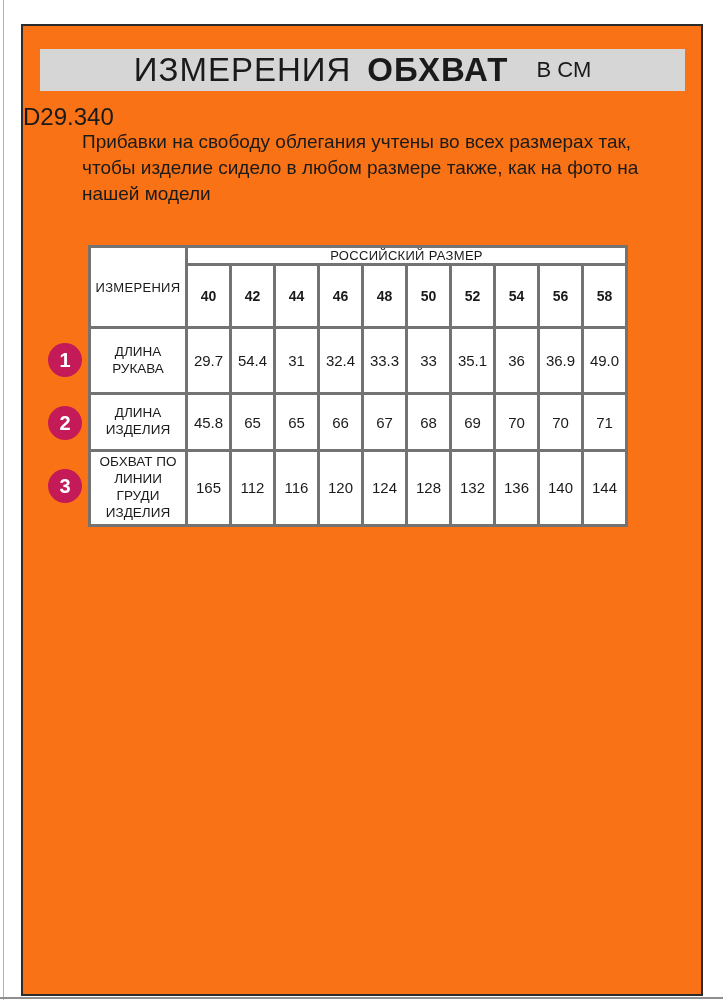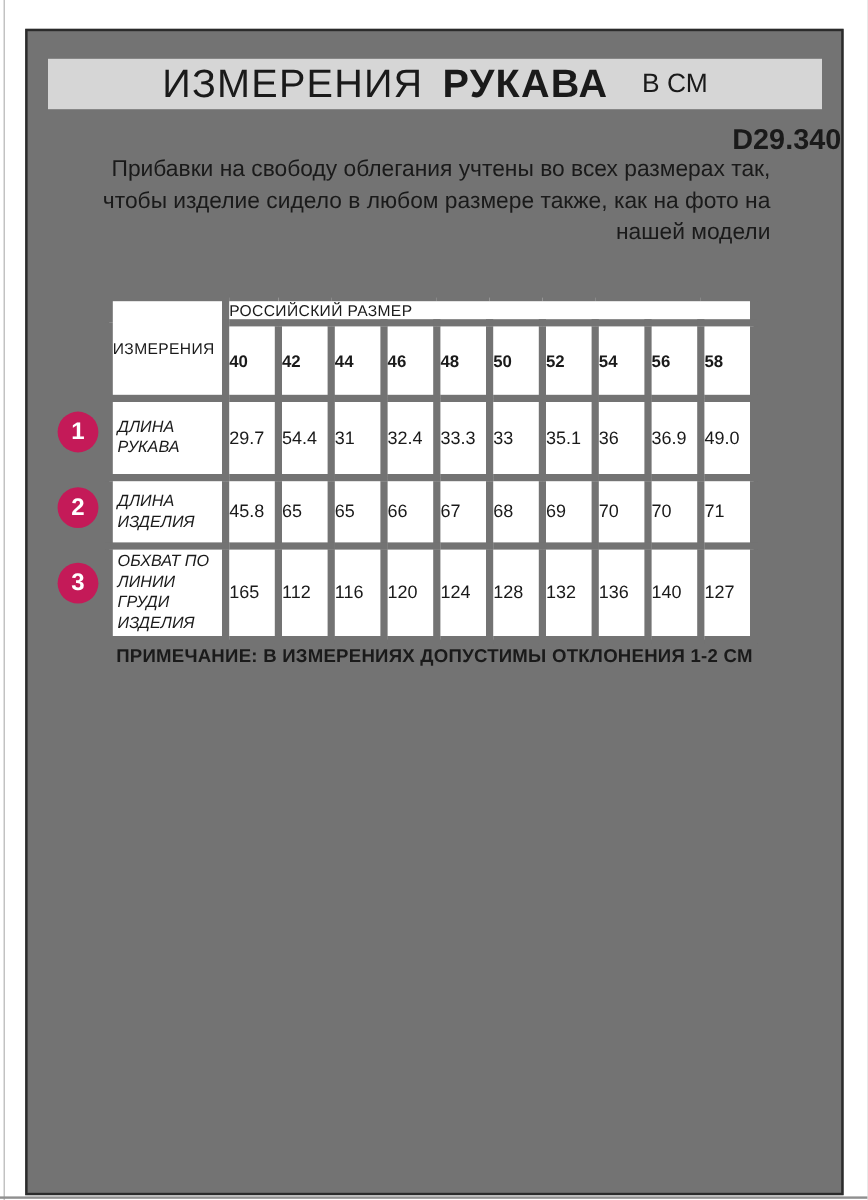--- a/index.html
+++ b/index.html
@@ -16,61 +16,61 @@
     background: #b3b3b3;
   }
   .page-edge-bottom {
     position: absolute; left: 0; top: 997px; width: 723px; height: 2px;
     background: #8f8f8f;
   }
   .frame {
     position: absolute; left: 21px; top: 24px;
     width: 682px; height: 972px;
     border: 2px solid #2b2b2b;
-    background: #737373;
+    background: #f97316;
   }
   .title-band {
     position: absolute; left: 17px; top: 23px;
     width: 645px; height: 42px;
     background: #d6d6d6;
     display: flex; align-items: center; justify-content: center;
     white-space: nowrap;
   }
   .title-main { font-size: 33px; font-weight: 400; letter-spacing: 1px; }
   .title-bold { font-size: 33px; font-weight: 700; margin-left: 16px; letter-spacing: 1px; }
   .title-units { font-size: 22px; font-weight: 400; margin-left: 28px; }
   .model-code {
     position: absolute; left: 0; top: 77px; width: 100%;
-    text-align: right; font-size: 24px; font-weight: 700;
+    text-align: left; font-size: 24px; font-weight: 400;
   }
   .description {
     position: absolute; left: 50%; top: 103px; transform: translateX(-50%);
-    width: 560px; text-align: right;
+    width: 560px; text-align: left;
     font-size: 19px; line-height: 1.36; font-weight: 400;
   }
   .size-table {
     position: absolute; left: 65px; top: 219px;
     border-collapse: collapse;
     table-layout: fixed;
   }
   .size-table th, .size-table td {
-    border: 6px solid #737373;
-    text-align: left; vertical-align: middle;
+    border: 3px solid #737373;
+    text-align: center; vertical-align: middle;
     background: #ffffff;
     font-weight: 400;
   }
   .col-measure { width: 97px; }
   .col-size { width: 44px; }
   .row-band th { height: 18px; font-size: 13px; font-weight: 400; letter-spacing: 0.3px; }
   .row-sizes th { height: 63px; font-size: 14px; font-weight: 700; }
   .corner-cell { font-size: 14px; font-weight: 400; }
   .row-data-1 td { height: 66px; }
   .row-data-2 td { height: 57px; }
   .row-data-3 td { height: 68px; margin-top: 12px; }
-  .label-cell { font-size: 13.5px; line-height: 1.25; padding: 2px 4px; font-style: italic; }
+  .label-cell { font-size: 13.5px; line-height: 1.25; padding: 2px 4px; }
   .value-cell { font-size: 15px; }
   .badge {
     position: absolute; left: 25px; width: 34px; height: 34px;
     border-radius: 50%;
     display: flex; align-items: center; justify-content: center;
     color: #ffffff; font-size: 20px; font-weight: 700;
   }
   .badge-1 { top: 317px; }
   .badge-2 { top: 380px; }
   .badge-3 { top: 443px; }
@@ -83,21 +83,21 @@
 </head>
 <body>
 
 <div class="page-edge-left"></div>
 <div class="page-edge-bottom"></div>
 
 <div class="frame">
 
   <div class="title-band" style="background: rgb(214, 214, 214);">
     <span class="title-main">ИЗМЕРЕНИЯ</span>
-    <span class="title-bold">РУКАВА</span>
+    <span class="title-bold">ОБХВАТ</span>
     <span class="title-units">В СМ</span>
   </div>
 
   <div class="model-code">D29.340</div>
 
   <div class="description">Прибавки на свободу облегания учтены во всех размерах так, чтобы изделие сидело в любом размере также, как на фото на нашей модели</div>
 
   <table class="size-table">
     <colgroup>
       <col class="col-measure">
@@ -159,24 +159,23 @@
         <td class="label-cell">ОБХВАТ ПО ЛИНИИ ГРУДИ ИЗДЕЛИЯ</td>
         <td class="value-cell">165</td>
         <td class="value-cell">112</td>
         <td class="value-cell">116</td>
         <td class="value-cell">120</td>
         <td class="value-cell">124</td>
         <td class="value-cell">128</td>
         <td class="value-cell">132</td>
         <td class="value-cell">136</td>
         <td class="value-cell">140</td>
-        <td class="value-cell">127</td>
+        <td class="value-cell">144</td>
       </tr>
     </tbody>
   </table>
 
   <div class="badge badge-1" style="background: rgb(196, 26, 88);">1</div>
   <div class="badge badge-2" style="background: rgb(196, 26, 88);">2</div>
   <div class="badge badge-3" style="background: rgb(196, 26, 88);">3</div>
 
-  <div class="note">ПРИМЕЧАНИЕ: В ИЗМЕРЕНИЯХ ДОПУСТИМЫ ОТКЛОНЕНИЯ 1-2 СМ</div>
 
 </div>
 
 </body></html>

